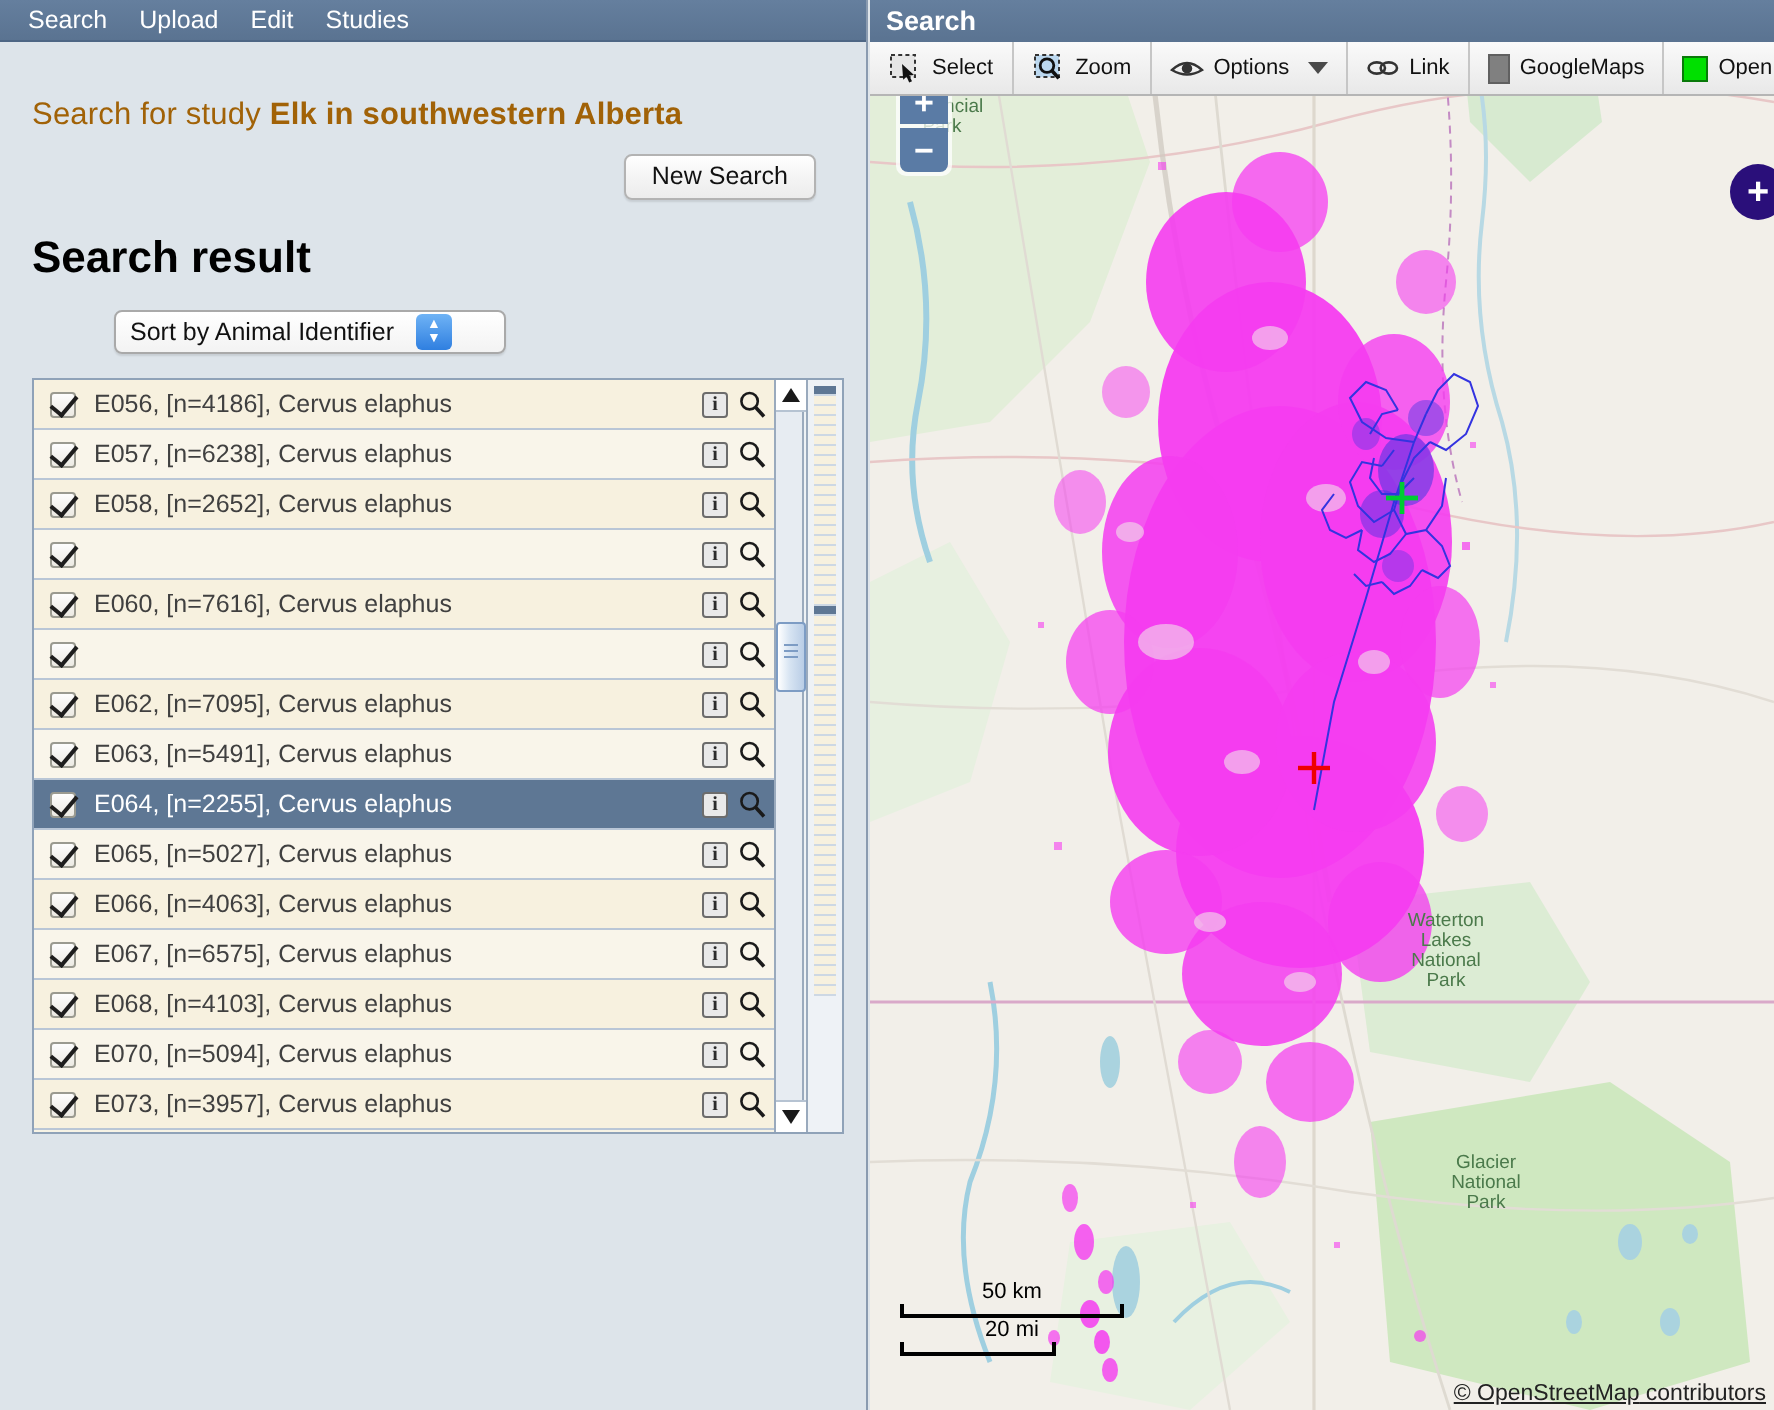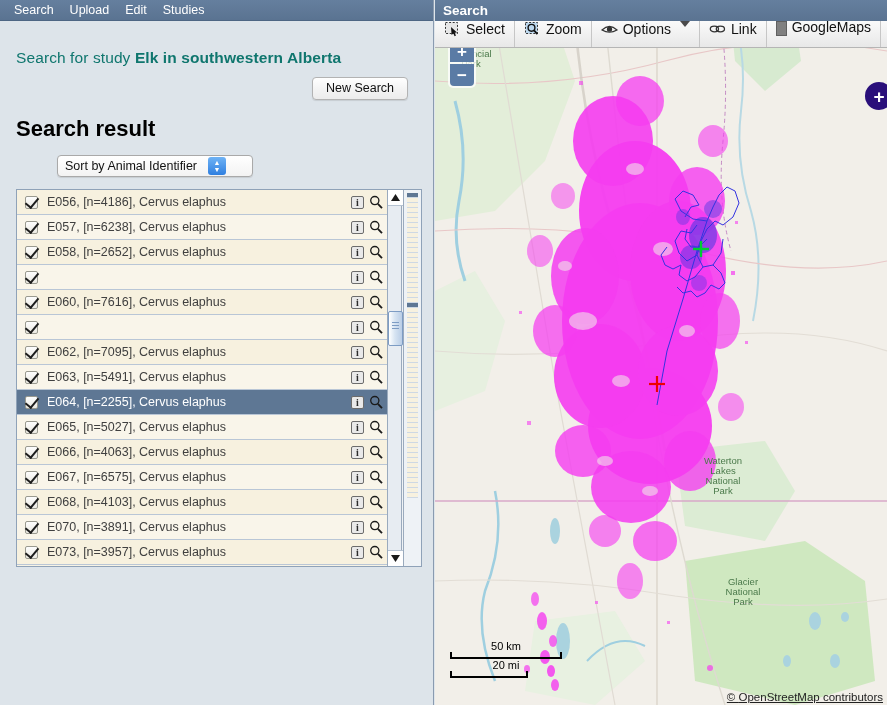--- a/index.html
+++ b/index.html
@@ -33,21 +33,21 @@
     padding: 1px 8px;
     cursor: default;
     white-space: nowrap;
   }
 
   #left-body { padding: 0 16px; }
 
   #search-title {
     margin-top: 28px;
     font-size: 15.5px;
-    color: #0f766e;
+    color: #a16207;
     letter-spacing: 0.1px;
   }
   #search-title b { font-weight: bold; }
 
   #newsearch-row { margin-top: 10px; display: flex; justify-content: flex-end; padding-right: 9px; }
   #new-search-btn {
     font-family: "Liberation Sans", sans-serif;
     font-size: 12.5px;
     padding: 3px 13px 4px 13px;
     background: linear-gradient(to bottom, #ffffff 0%, #f4f4f4 52%, #ececec 100%);
@@ -217,24 +217,24 @@
   #map-toolbar {
     position: absolute; left: 0; top: 21px;
     width: 452px; height: 27px;
     background: linear-gradient(to bottom,#fafafa,#e8e8e8);
     border-bottom: 1px solid #b5b5b5;
     display: flex; align-items: center;
     z-index: 39;
     overflow: hidden;
   }
   .tb-btn {
-    display: flex; align-items: flex-start; gap: 5px;
+    display: flex; align-items: center; gap: 5px;
     height: 27px; padding: 0 9px;
     border-right: 1px solid #c6c6c6;
-    font-size: 14px; color: #111;
+    font-size: 11px; color: #111;
     cursor: pointer; white-space: nowrap;
   }
   .tb-label-wrap { display: flex; line-height: 13px; }
   .tb-caret { width:0;height:0;border-left:5px solid transparent;border-right:5px solid transparent;border-top:6px solid #4a4a4a;margin-left:4px; }
   .ti { width: 17px; height: 16px; flex: 0 0 auto; display:block; }
   .sw-gray { width: 11px; height: 15px; background: #808080; border: 1px solid #606060; }
   .sw-green { width: 13px; height: 13px; background: #00e000; border: 1px solid #0a7a0a; }
 
   #map-canvas { position: absolute; left: 0; top: 21px; width: 452px; height: 684px; }
 
@@ -479,21 +479,21 @@
                 <span>
                   <svg class="ico-search" viewBox="0 0 14 14">
                     <circle cx="5.8" cy="5.6" r="4.1" fill="none" stroke="#1a1a1a" stroke-width="1.3"></circle>
                     <line x1="8.9" y1="8.8" x2="13" y2="13.2" stroke="#1a1a1a" stroke-width="1.8"></line>
                   </svg>
                 </span>
               </span>
             </div>
             <div class="row alt">
               <span class="cb"></span>
-              <span class="row-label">E070, [n=3891], Cervus elaphus</span>
+              <span class="row-label">E070, [n=5094], Cervus elaphus</span>
               <span class="row-icons">
                 <span class="ico-info">i</span>
                 <span>
                   <svg class="ico-search" viewBox="0 0 14 14">
                     <circle cx="5.8" cy="5.6" r="4.1" fill="none" stroke="#1a1a1a" stroke-width="1.3"></circle>
                     <line x1="8.9" y1="8.8" x2="13" y2="13.2" stroke="#1a1a1a" stroke-width="1.8"></line>
                   </svg>
                 </span>
               </span>
             </div>

